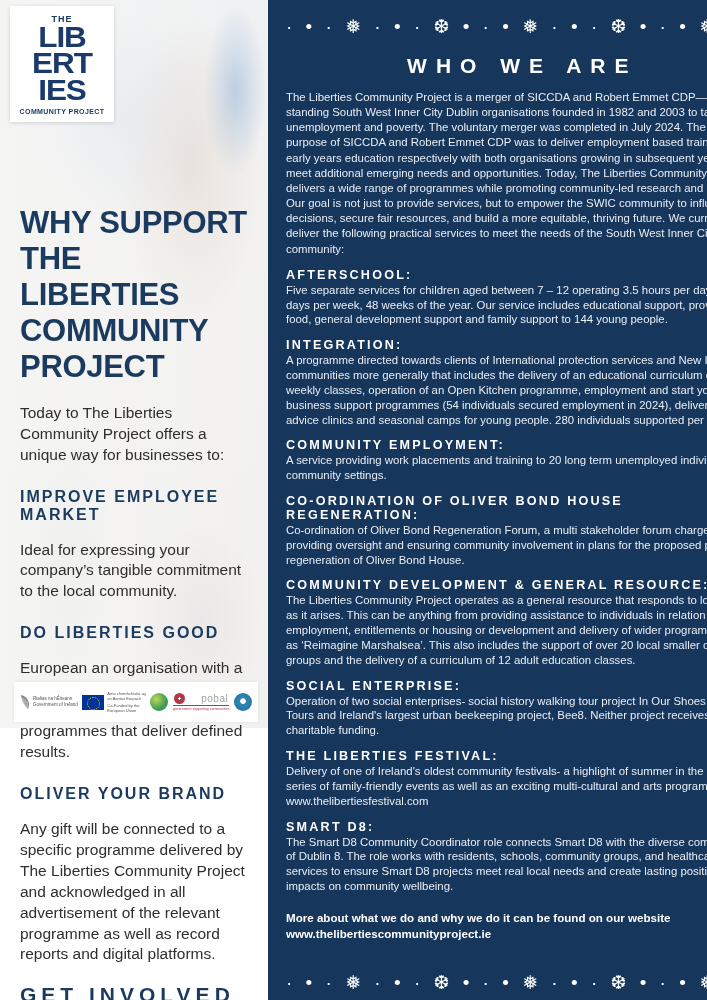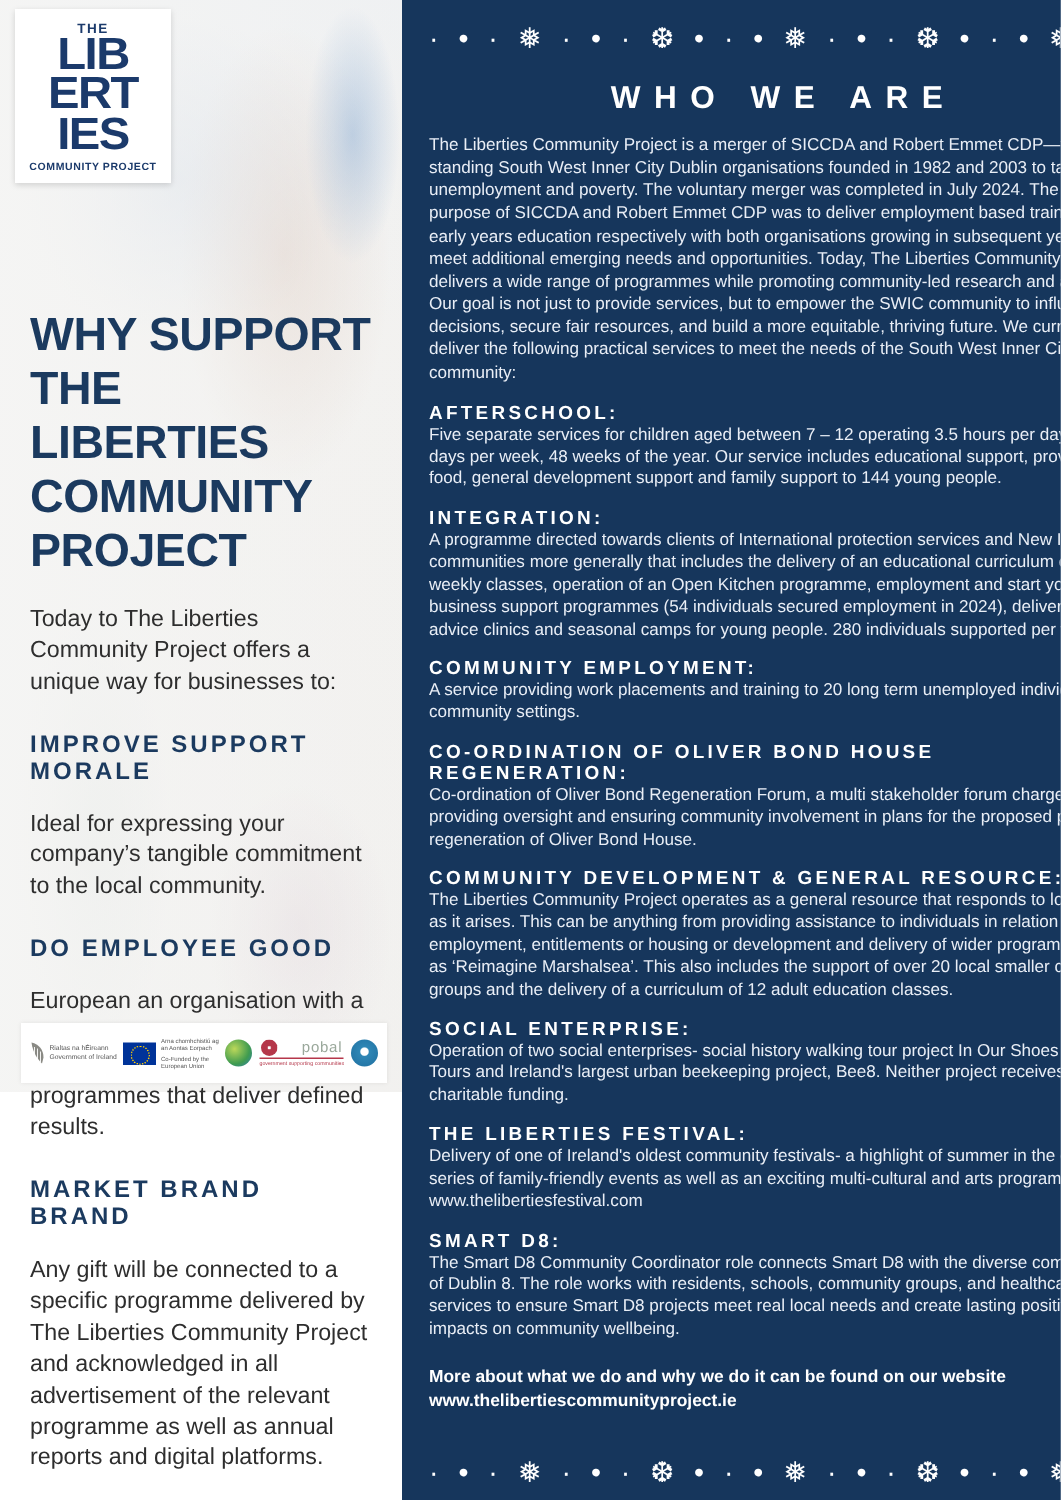--- a/index.html
+++ b/index.html
@@ -79,32 +79,32 @@
       <div class="logo-big">ERT</div>
       <div class="logo-big">IES</div>
       <div class="logo-sub">COMMUNITY PROJECT</div>
     </div>
 
     <div class="left-inner">
       <div class="headline">WHY SUPPORT THE LIBERTIES COMMUNITY PROJECT</div>
       <div class="intro">Today to The Liberties Community Project offers a unique way for businesses to:</div>
 
       <div>
-        <div class="sub-head">IMPROVE SUPPORT MORALE</div>
+        <div class="sub-head">IMPROVE EMPLOYEE MARKET</div>
         <div class="sub-body">Ideal for expressing your company’s tangible commitment to the local community.</div>
       </div>
 
       <div>
-        <div class="sub-head">DO EMPLOYEE GOOD</div>
+        <div class="sub-head">DO LIBERTIES GOOD</div>
         <div class="sub-body">European an organisation with a prove track record of delivering efficient and effective programmes that deliver defined results.</div>
       </div>
 
       <div>
-        <div class="sub-head">MARKET BRAND BRAND</div>
-        <div class="sub-body">Any gift will be connected to a specific programme delivered by The Liberties Community Project and acknowledged in all advertisement of the relevant programme as well as annual reports and digital platforms.</div>
+        <div class="sub-head">OLIVER YOUR BRAND</div>
+        <div class="sub-body">Any gift will be connected to a specific programme delivered by The Liberties Community Project and acknowledged in all advertisement of the relevant programme as well as record reports and digital platforms.</div>
       </div>
 
       <div>
         <div class="gi-head">GET INVOLVED</div>
         <div class="gi-body">Please contact us on info@thelibertiescommunityproject.ie if you are a business or individual operating in The Liberties who would like to support your local community.</div>
       </div>
     </div>
 
     <div class="logo-strip">
       <div class="gov-logo">

